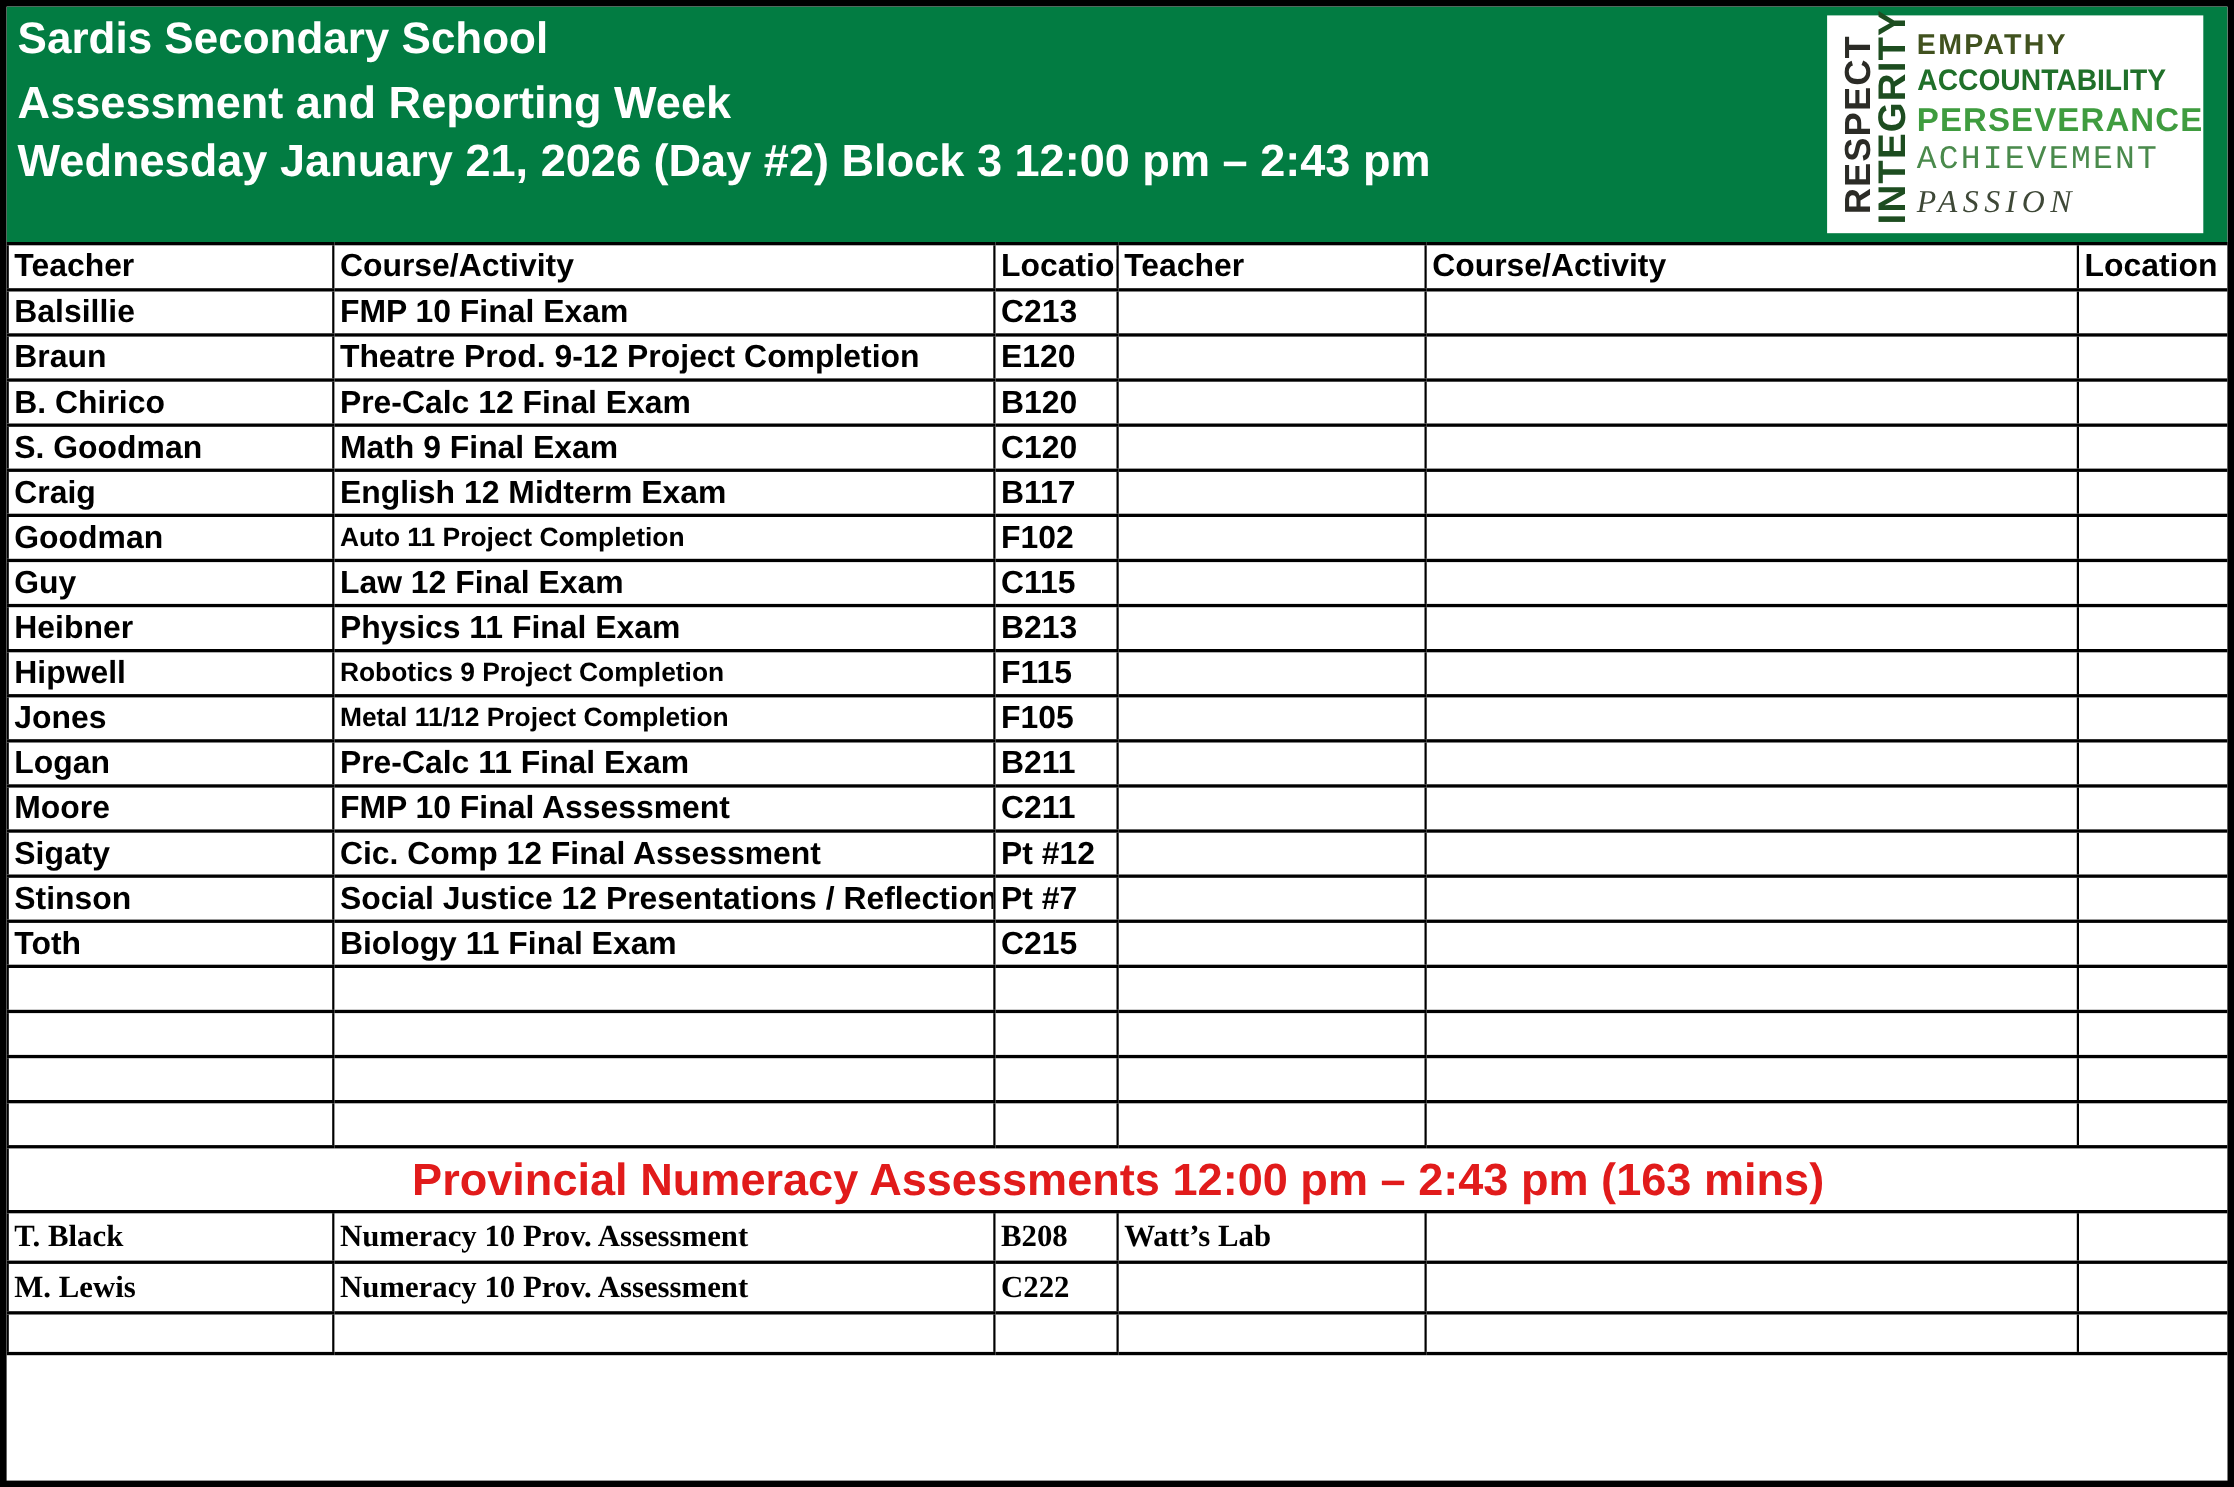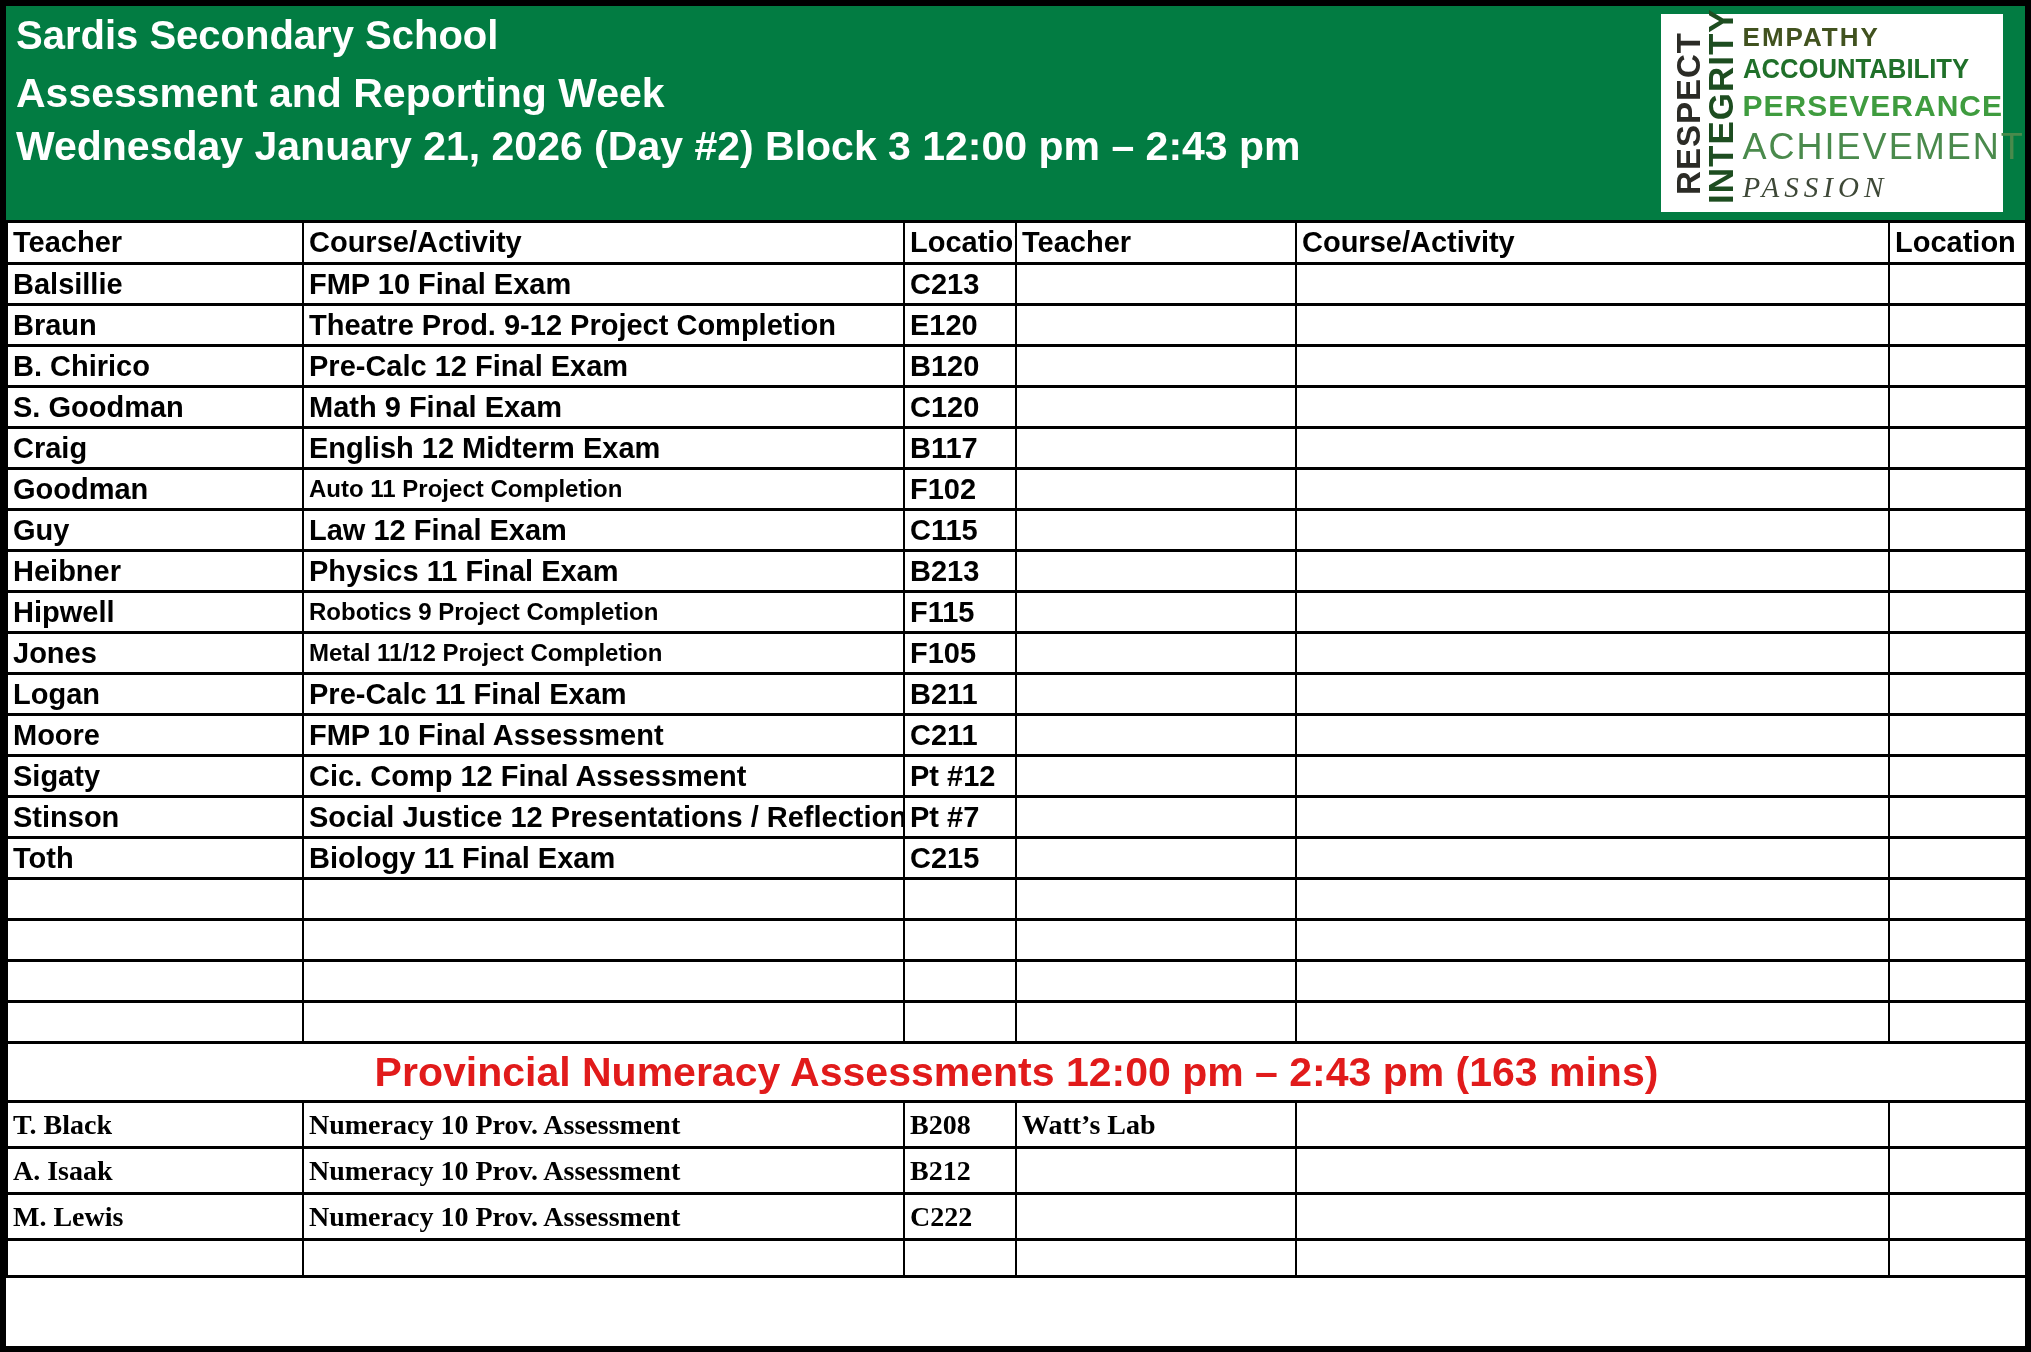--- a/index.html
+++ b/index.html
@@ -25,21 +25,21 @@
   .vword {
     writing-mode:vertical-rl; transform:rotate(180deg);
     font-weight:bold; line-height:0.95; letter-spacing:1px;
   }
   .vword.respect   { font-size:33px; align-self:center; }
   .vword.integrity { font-size:35px; }
   .logo-stack { flex:1; display:flex; flex-direction:column; justify-content:center; padding-left:5px; }
   .w-empathy        { font-size:26px; letter-spacing:2px; font-weight:bold; }
   .w-accountability { font-size:27px; font-weight:bold; transform:scaleX(0.95); transform-origin:left center; }
   .w-perseverance   { font-size:30px; font-weight:bold; letter-spacing:1px; }
-  .w-achievement    { font-family:Liberation Sans, sans-serif; font-size:36px; letter-spacing:2px; }
+  .w-achievement    { font-family:Liberation Mono, monospace; font-size:30px; letter-spacing:2px; }
   .w-passion        { font-family:Liberation Serif, serif; font-style:italic; font-size:29px; letter-spacing:5px; }
   .logo-stack span { line-height:1.25; white-space:nowrap; }
   
   table.sched { border-collapse:collapse; table-layout:fixed; width:2019px; }
   .sched td, .sched th {
     border:2px solid #000; border-top-width:3px; border-bottom-width:3px;
     padding:0 5px; text-align:left; font-weight:bold; font-size:29px;
     overflow:hidden; white-space:nowrap; vertical-align:middle; color:#000;
   }
   tr.hrow  { height:42px; }
@@ -247,28 +247,20 @@
       </tr>
       <tr class="serif">
         <td>T. Black</td>
         <td>Numeracy 10 Prov. Assessment</td>
         <td>B208</td>
         <td>Watt’s Lab</td>
         <td></td>
         <td></td>
       </tr>
       <tr class="serif">
-        <td>A. Isaak</td>
-        <td>Numeracy 10 Prov. Assessment</td>
-        <td>B212</td>
-        <td></td>
-        <td></td>
-        <td></td>
-      </tr>
-      <tr class="serif">
         <td>M. Lewis</td>
         <td>Numeracy 10 Prov. Assessment</td>
         <td>C222</td>
         <td></td>
         <td></td>
         <td></td>
       </tr>
       <tr class="serif empty-b">
         <td></td>
         <td></td>

